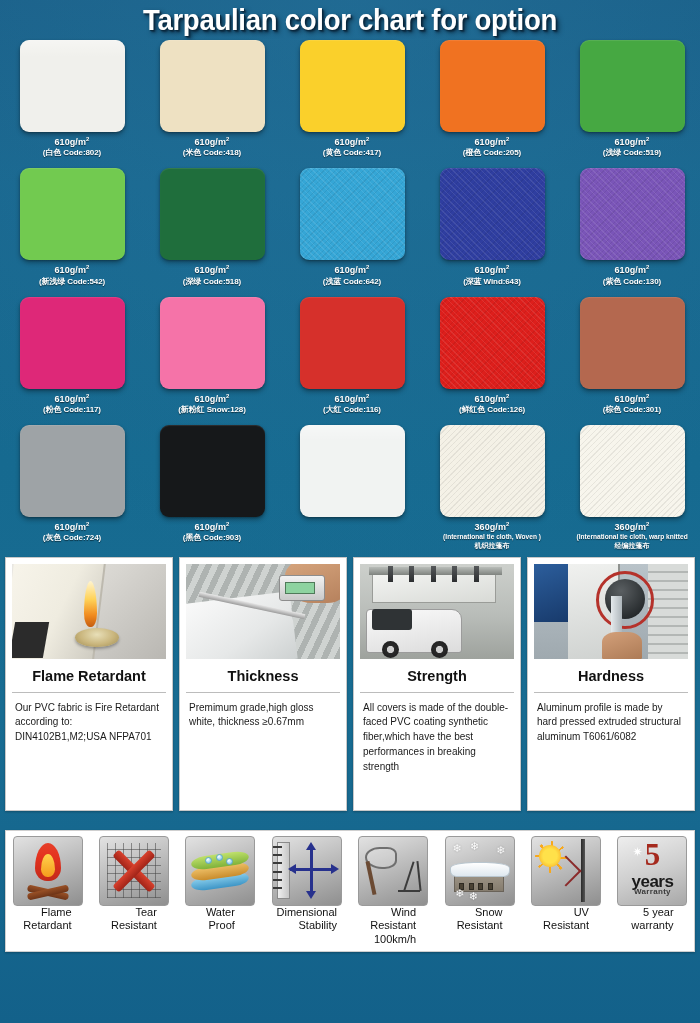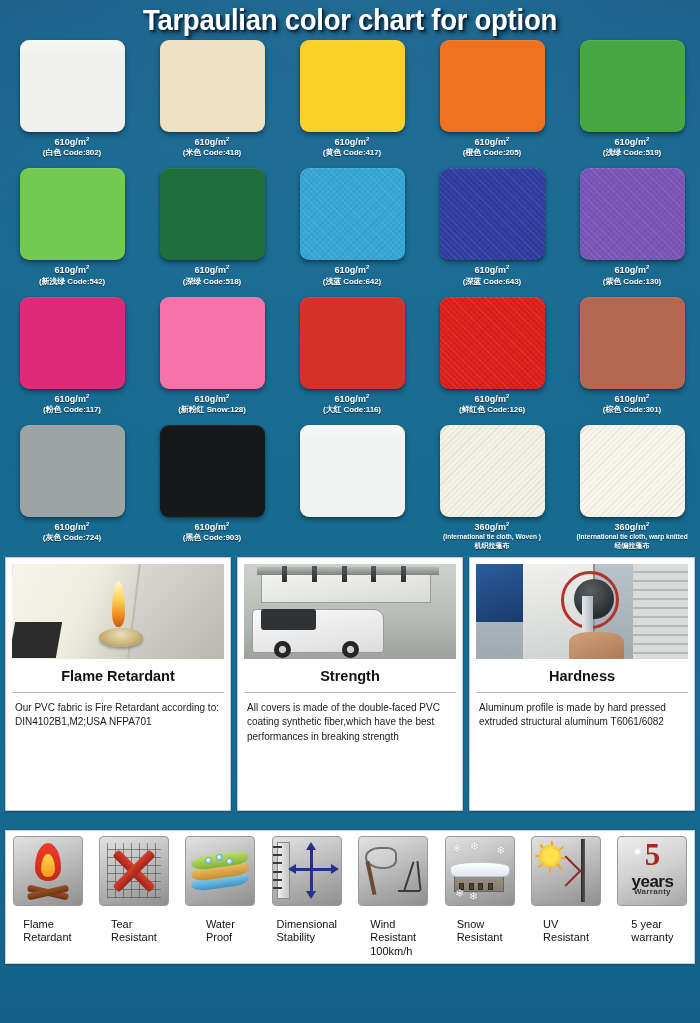--- a/index.html
+++ b/index.html
@@ -286,24 +286,24 @@
   .feat-icon {
     width: 70px;
     height: 70px;
     border: 1px solid #9a9a9a;
     border-radius: 4px;
     background: linear-gradient(160deg,#e2e2e2 0%,#bdbdbd 45%,#8f8f8f 100%);
     position: relative;
     overflow: hidden;
   }
   .feat-label {
-    margin-top: 12px;
+    margin-top: 0;
     font-size: 11px;
     color: #111;
-    text-align: left;
+    text-align: right;
     line-height: 1.25;
   }
 
   
   .ic-fire .f1 {
     position: absolute; left: 50%; top: 10%; transform: translateX(-50%);
     width: 26px; height: 38px;
     background: linear-gradient(180deg,#e6402a 0%,#e4331f 35%,#c3291a 100%);
     border-radius: 50% 50% 46% 46% / 66% 66% 34% 34%;
   }
@@ -543,21 +543,21 @@
           <div class="swatch-chip tex" style="background: rgb(53, 166, 214);"></div>
           <div class="swatch-labels">
             <div class="sw-weight">610g/m<sup>2</sup></div>
             <div class="sw-code">(浅蓝 Code:642)</div>
           </div>
         </div>
         <div class="swatch-cell">
           <div class="swatch-chip tex" style="background: rgb(47, 62, 160);"></div>
           <div class="swatch-labels">
             <div class="sw-weight">610g/m<sup>2</sup></div>
-            <div class="sw-code">(深蓝 Code:643)</div>
+            <div class="sw-code">(深蓝 Wind:643)</div>
           </div>
         </div>
         <div class="swatch-cell">
           <div class="swatch-chip tex" style="background: rgb(122, 85, 184);"></div>
           <div class="swatch-labels">
             <div class="sw-weight">610g/m<sup>2</sup></div>
             <div class="sw-code">(紫色 Code:130)</div>
           </div>
         </div>
       </div>
@@ -644,20 +644,32 @@
       <div class="card-photo ph-flame">
         <div class="sheet"></div>
           <div class="dark"></div>
           <div class="fire"></div>
           <div class="dish"></div>
       </div>
       <div class="card-title">Flame Retardant</div>
       <div class="card-body">Our PVC fabric is Fire Retardant according to: DIN4102B1,M2;USA NFPA701</div>
     </div>
 
+    <div class="card">
+      <div class="card-photo ph-thick">
+        <div class="corr"></div>
+          <div class="sheetw"></div>
+        <div class="hand"></div>
+          <div class="cal-body"></div>
+          <div class="cal-screen"></div>
+          <div class="cal-bar"></div>
+      </div>
+      <div class="card-title">Thickness</div>
+      <div class="card-body">Premimum grade,high gloss white, thickness ≥0.67mm</div>
+    </div>
 
     <div class="card">
       <div class="card-photo ph-strength">
         <div class="canopy"></div>
         <div class="rail"></div>
         <div class="clamp" style="left:18%"></div>
           <div class="clamp" style="left:32%"></div>
         <div class="clamp" style="left:46%"></div>
           <div class="clamp" style="left:60%"></div>
         <div class="clamp" style="left:74%"></div>

